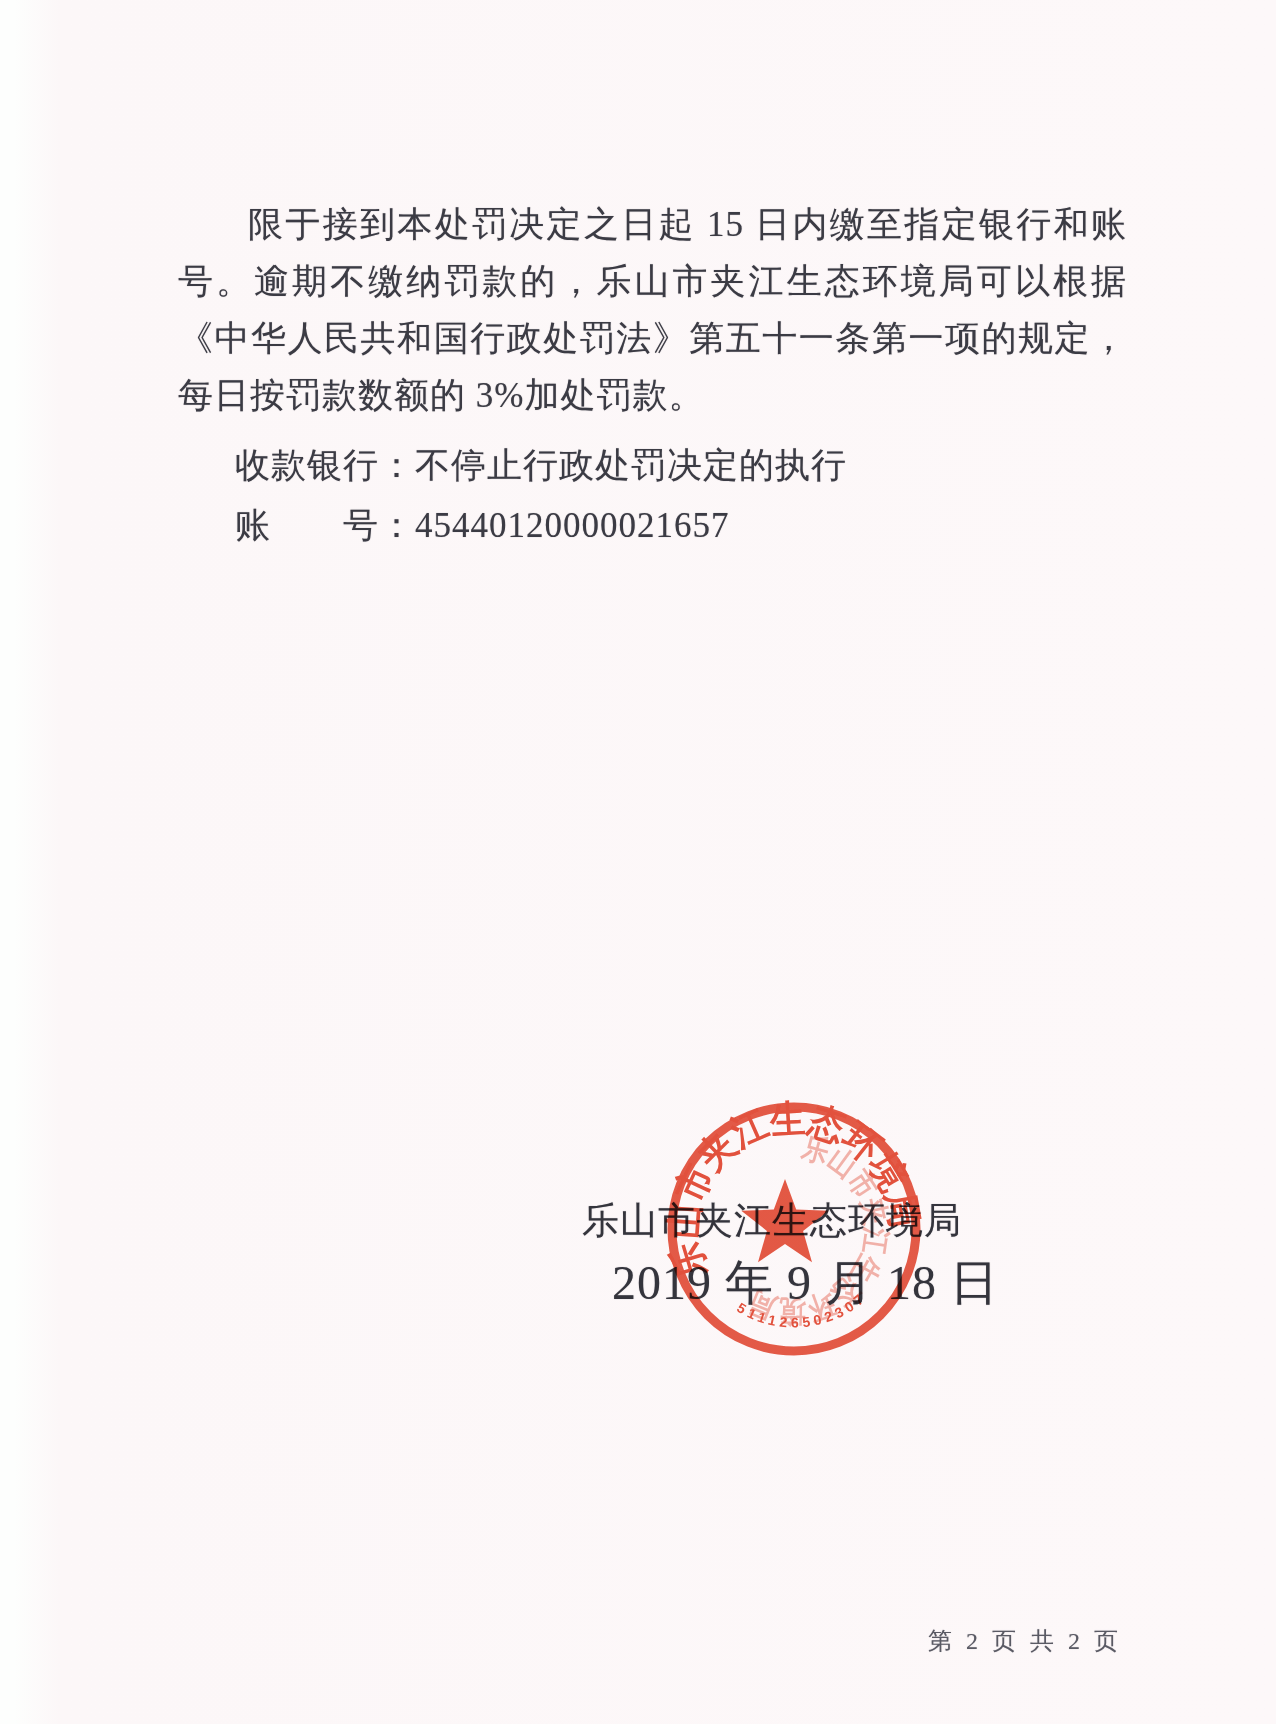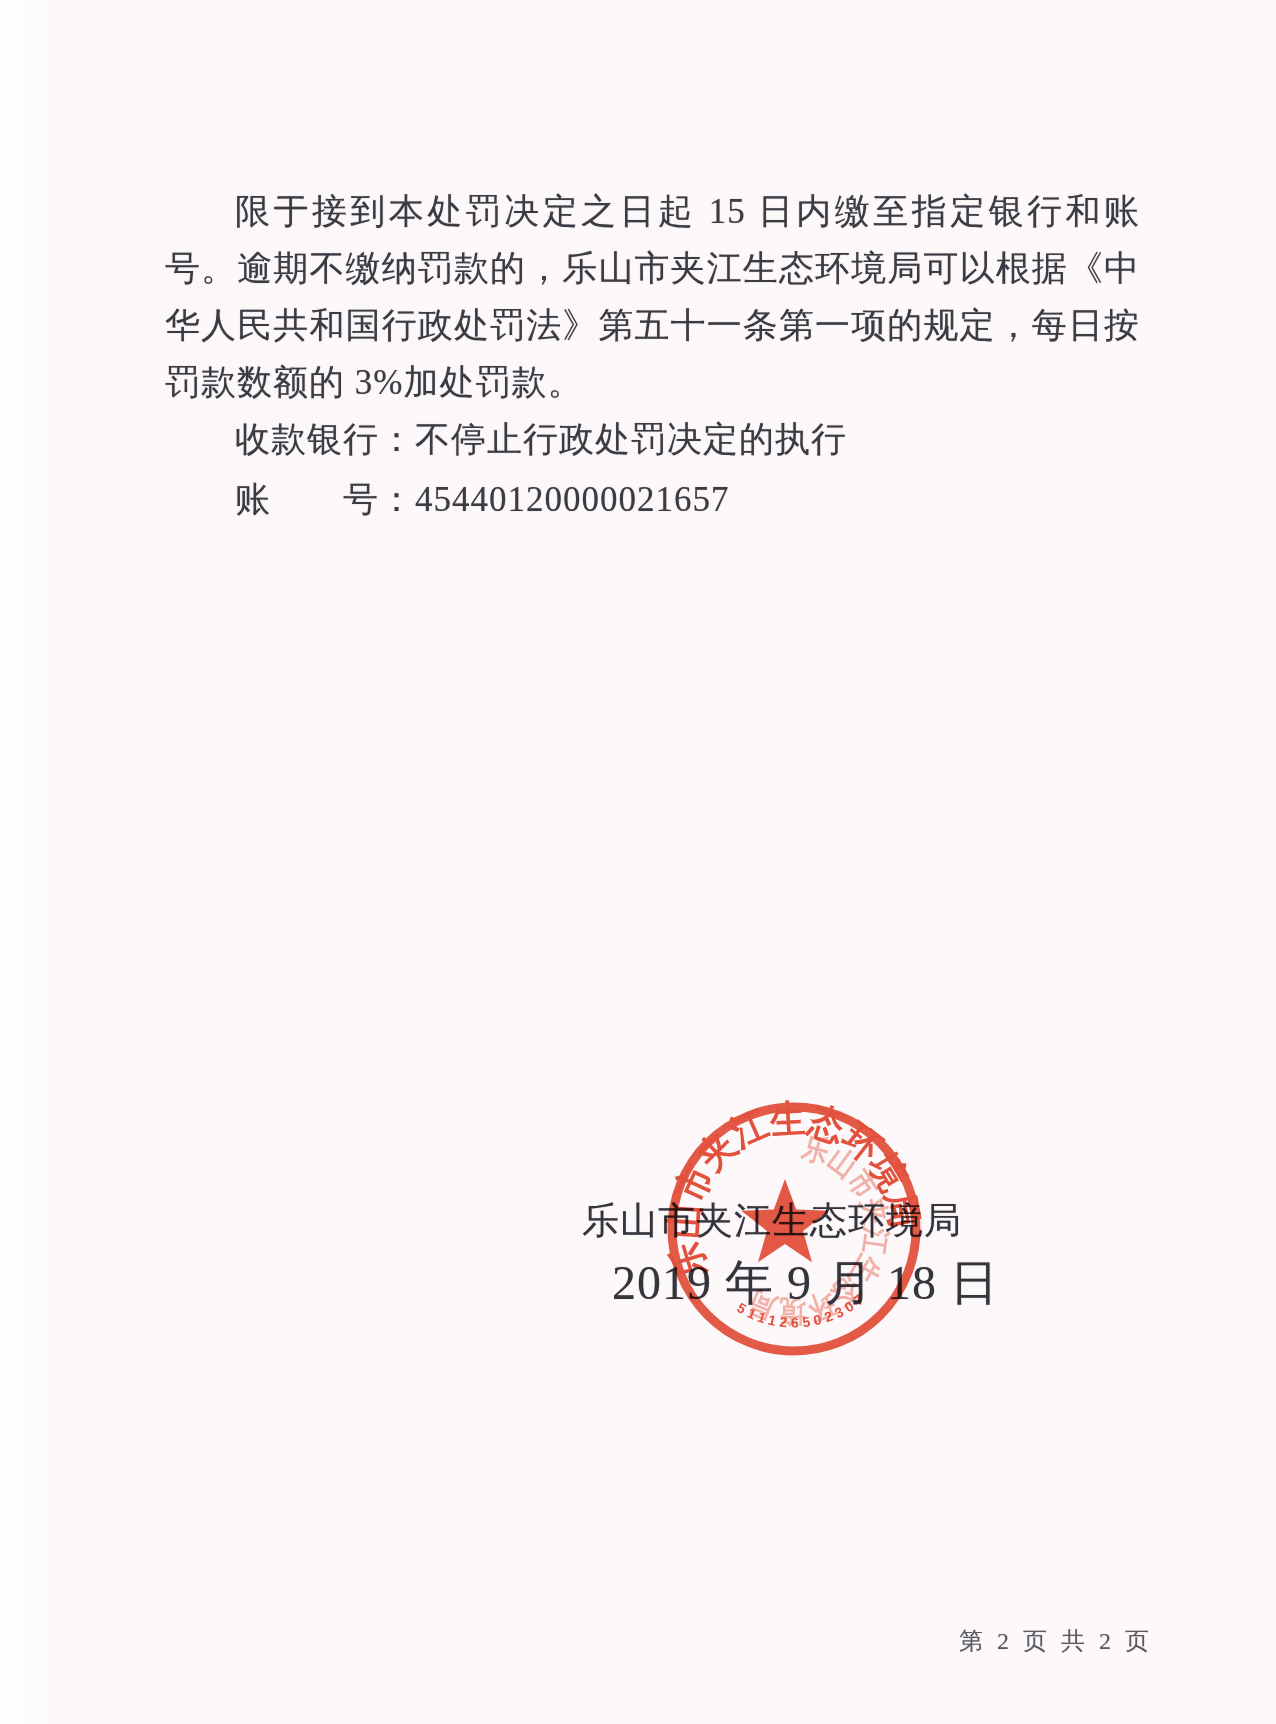--- a/index.html
+++ b/index.html
@@ -19,21 +19,21 @@
   .body-text {
     position: absolute;
     left: 165px; top: 183px; width: 975px;
     font-size: 35px;
     line-height: 57px;
     letter-spacing: 1px;
     text-align: justify;
     color: #3b3b44;
     text-shadow: 0 0 1px rgba(64,62,72,0.45);
   }
-  .body-text p { margin: 0; text-indent: 70px; }
+  .body-text p { margin: 13px; text-indent: 70px; }
   .pay-line { white-space: nowrap; }
   .pay-line .pay-label { display: inline-block; text-indent: 0; font-family: Liberation Mono, monospace; }
   .pay-line { text-indent: 70px; }
   
   .signature-block {
     position: absolute; left: 0; top: 0; width: 100%;
     color: #34343c;
     text-shadow: 0 0 1px rgba(60,58,68,0.45);
   }
   .sig-org {
@@ -54,21 +54,20 @@
   .seal text {
     font-family: "Liberation Sans", "DejaVu Sans", sans-serif;
     font-weight: bold;
   }
   
   .footer-pageinfo {
     position: absolute; left: 928px; top: 1625px;
     font-size: 24px; letter-spacing: 4px;
     color: #5a5a64; white-space: nowrap;
     text-shadow: 0 0 1px rgba(90,90,100,0.4);
-    margin-left: 31px;
   }
 </style>
 </head>
 <body>
 
 <div class="page">
 
   <main class="body-text">
     <p>限于接到本处罚决定之日起 15 日内缴至指定银行和账号。逾期不缴纳罚款的，乐山市夹江生态环境局可以根据《中华人民共和国行政处罚法》第五十一条第一项的规定，每日按罚款数额的 3%加处罚款。</p>
 

